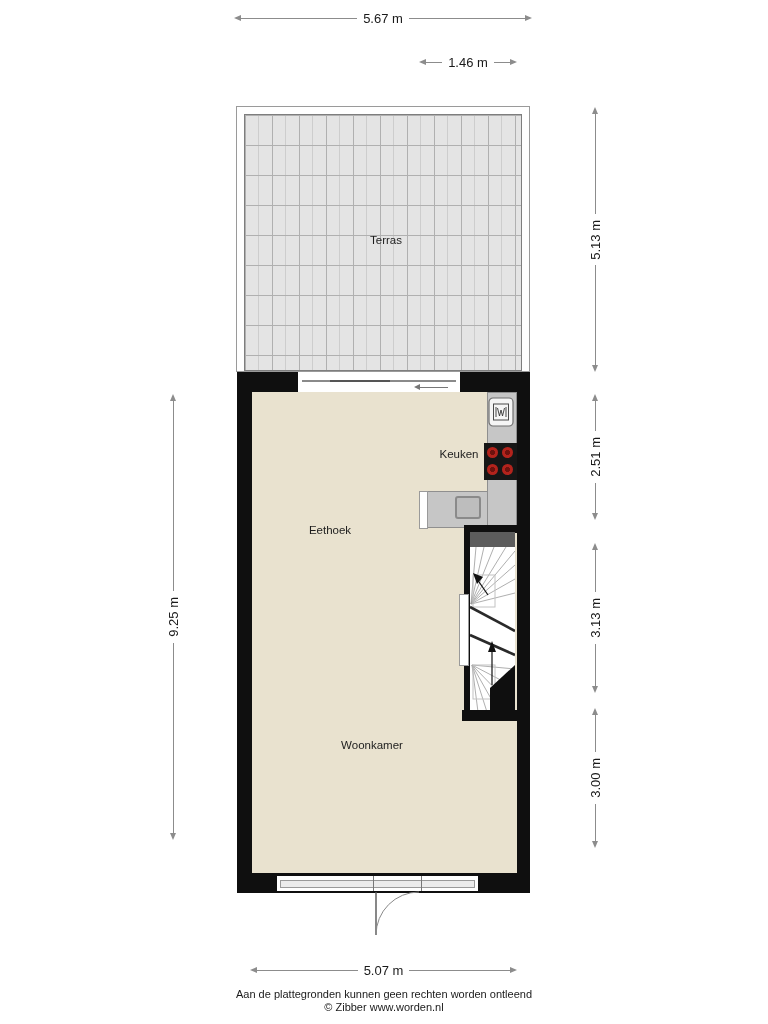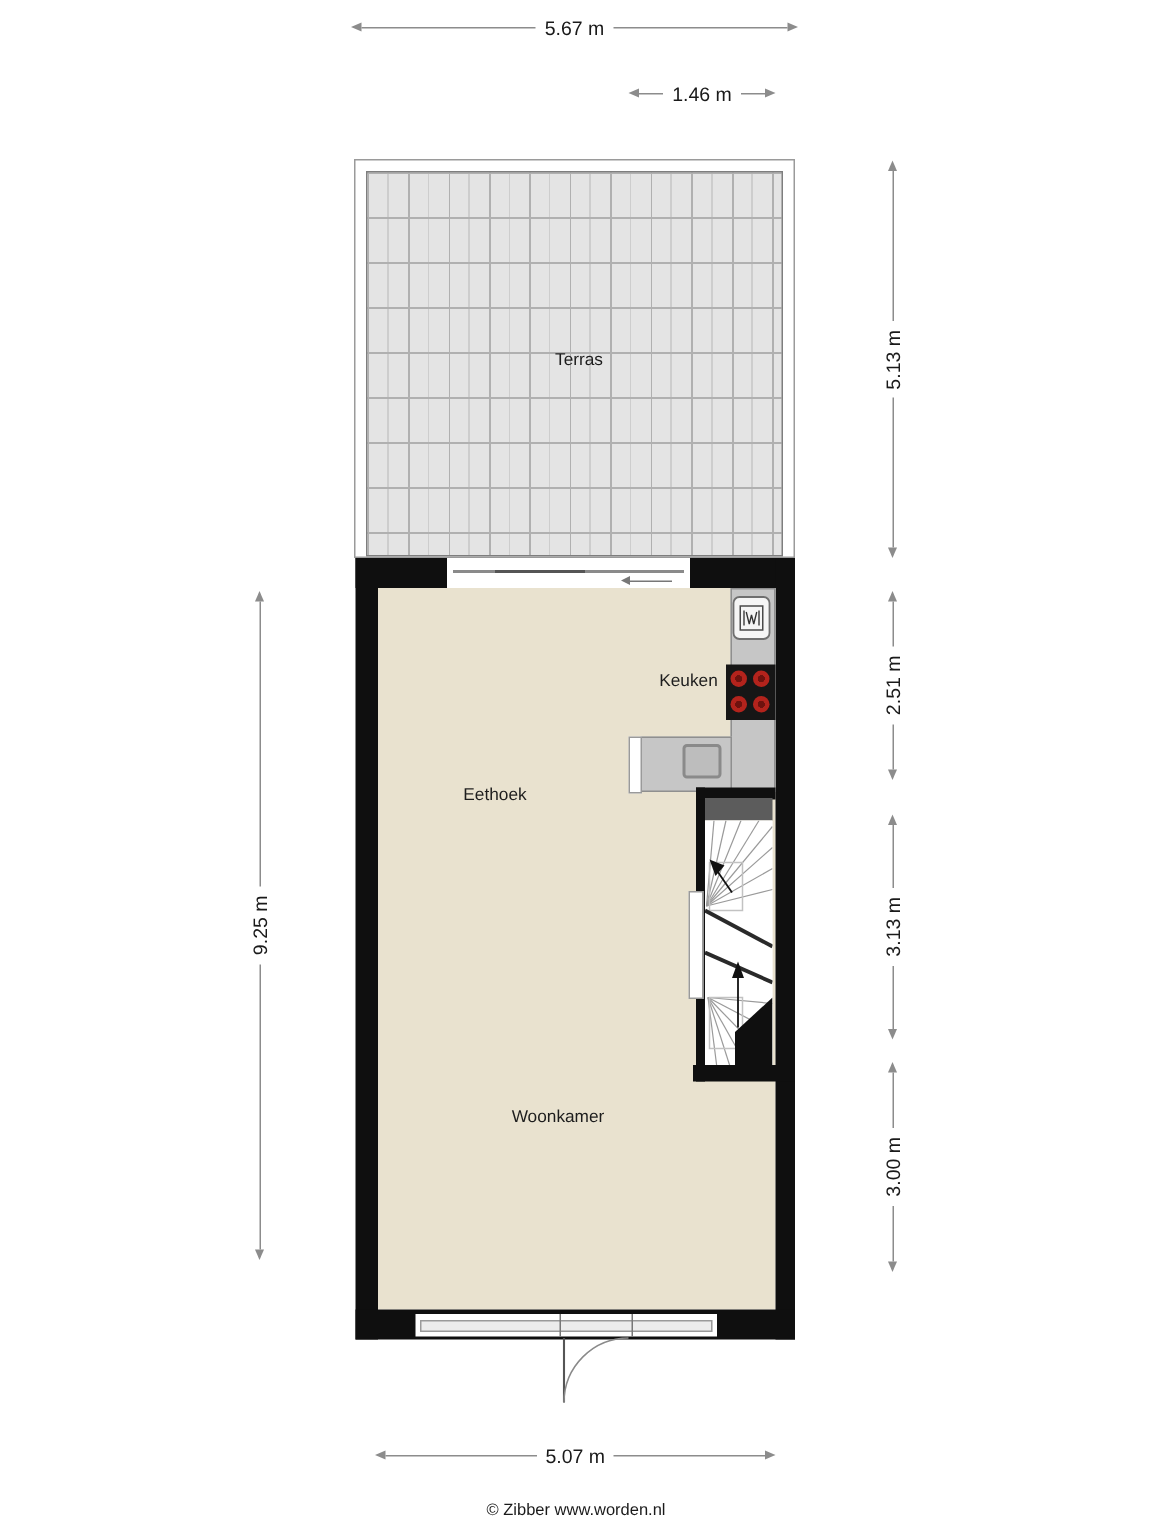--- a/index.html
+++ b/index.html
@@ -240,15 +240,16 @@
   </svg>
 
   <div class="wall stair-wall-bottom"></div>
   <div class="radiator"></div>
 
   <span class="lbl" style="left:386px;top:240px;">Terras</span>
   <span class="lbl" style="left:459px;top:454px;">Keuken</span>
   <span class="lbl" style="left:330px;top:530px;text-align:right;">Eethoek</span>
   <span class="lbl" style="left:372px;top:745px;">Woonkamer</span>
 
+  <div class="footer-line footer-1">Aan de plattegronden kunnen geen rechten worden ontleend</div>
   <div class="footer-line footer-2">© Zibber www.worden.nl</div>
 
 </div>
 
 </body></html>

